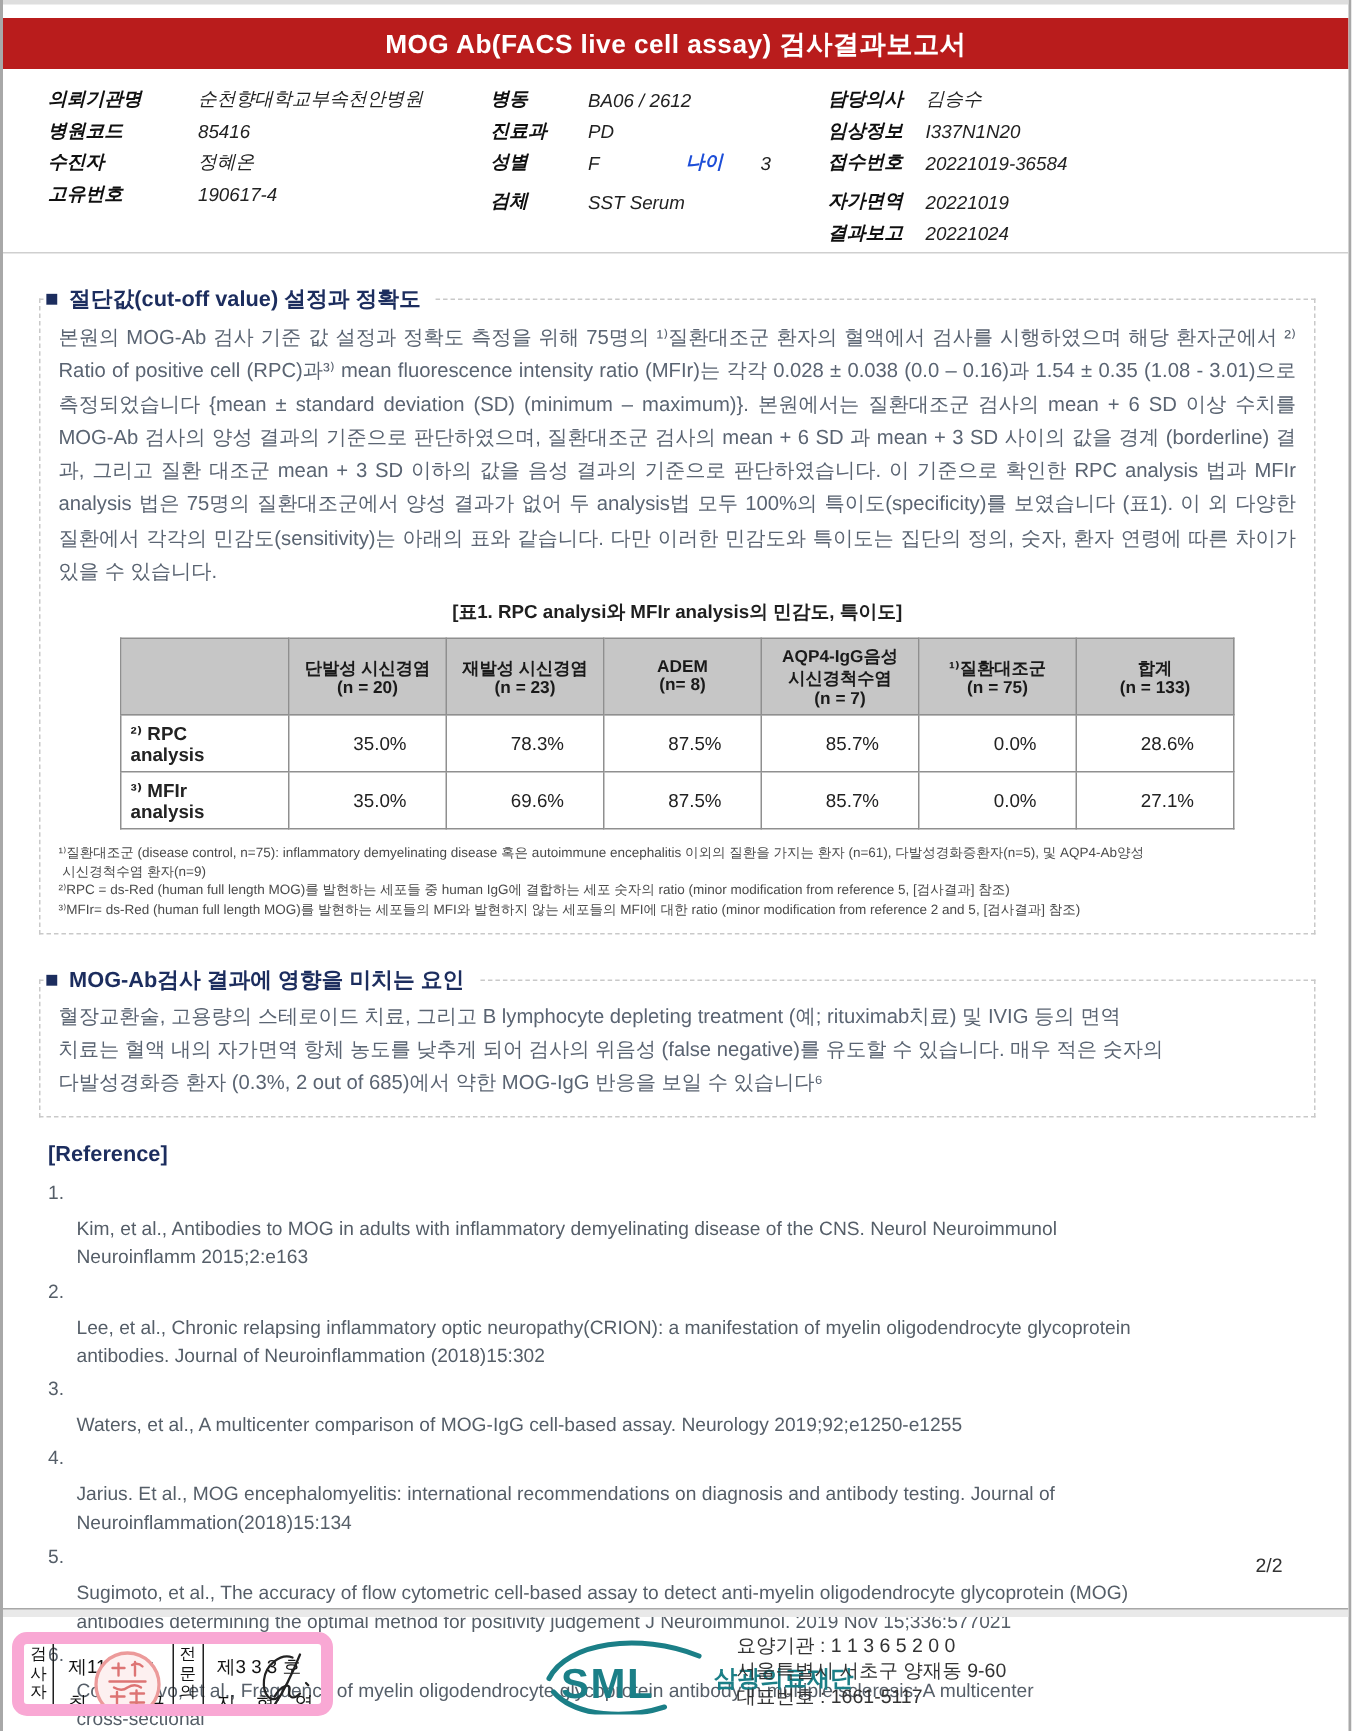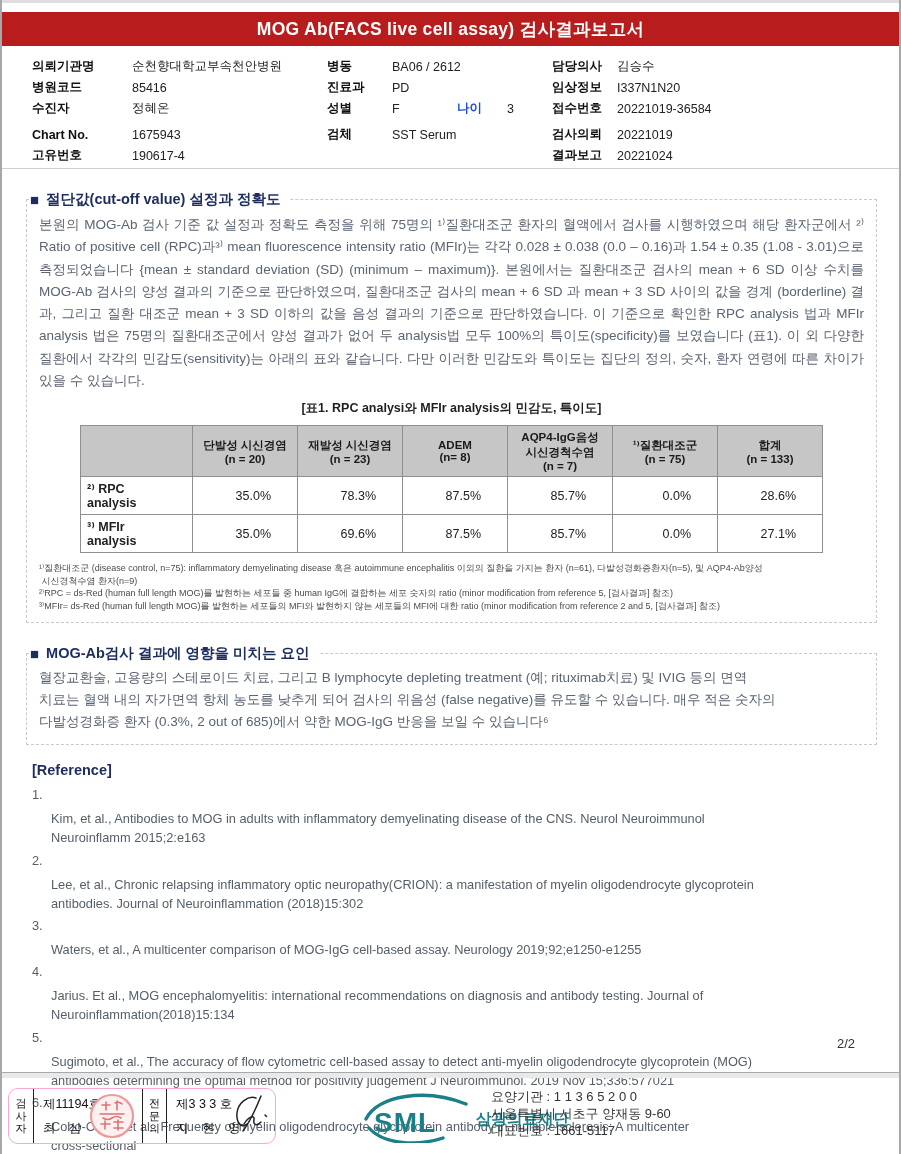--- a/index.html
+++ b/index.html
@@ -4,21 +4,21 @@
 <style>
   * { margin:0; padding:0; box-sizing:border-box; }
   body { background:#fff; font-family:"Liberation Sans","DejaVu Sans",sans-serif; }
   .page { position:relative; width:901px; height:1154px; background:#fff; overflow:hidden;
           border-left:2px solid #a8a8a8; border-right:2px solid #a8a8a8; }
   .top-strip { height:3px; background:#dedede; }
   .title-bar { margin-top:9px; height:34px; background:#b91c1c; color:#fff;
                display:flex; align-items:center; justify-content:center;
                font-size:17.5px; font-weight:bold; letter-spacing:.3px; }
   
-  .info { display:flex; padding:10px 0 0 30px; }
+  .info { display:flex; padding:10px 0 0 30px;font-style:italic; }
   .info-row { display:flex; height:21px; align-items:center; font-size:12.5px; }
   .info-row.gap { margin-top:5px; }
   .ilabel { font-weight:bold; color:#101010; }
   .ivalue { color:#222; }
   .col1 { width:295px; } .col1 .ilabel { width:100px; }
   .col2 { width:225px; } .col2 .ilabel { width:65px; }
   .col3 { flex:1; }      .col3 .ilabel { width:65px; }
   .gender-val { width:65px; color:#222; }
   .age-label { font-weight:bold; color:#1d4ed8; width:50px; }
   .divider { border-top:1px solid #cfcfcf; margin-top:2px; }
@@ -45,22 +45,22 @@
   .refs { margin:7px 28px 0 30px; }
   .ref { display:flex; font-size:12.8px; color:#555e68; line-height:1.5; margin-top:3px; }
   .ref-num { width:19px; flex:none; }
   .ref-text { white-space:pre-wrap;margin-top:24px; }
   .closing { margin:9px 0 0 30px; font-size:11.5px; color:#333; }
   .pagenum { position:absolute; right:44px; top:1036px; font-size:13px; color:#333; }
   
   .footer-divider { position:absolute; left:0; right:0; top:1072px; height:6px;
                     background:#e9e9e9; border-top:1px solid #a8a8a8; }
   .footer { position:absolute; left:0; right:0; top:1085px; height:66px; }
-  .stampbox { position:absolute; left:6px; top:3px; width:268px; height:56px;
-              border:1px solid #f9a8d4; border-radius:10px; display:flex; overflow:hidden; }
+  .stampbox { position:absolute; left:6px; top:3px; width:214px; height:56px;
+              border:8px solid #f9a8d4; border-radius:10px; display:flex; overflow:hidden; }
   .rolecell { width:24px; display:flex; align-items:center; justify-content:center; }
   .rolecell span { display:block; width:13px; word-break:break-all; font-size:11px;
                    line-height:1.15; color:#111; text-align:center; }
   .certcell { flex:1; position:relative; padding:7px 0 0 9px; border-left:1.5px solid #1f1f1f; }
   .certcell.first { border-left:1.5px solid #1f1f1f; }
   .rolecell.r2 { border-left:1.5px solid #1f1f1f; }
   .cert-no { font-size:12.5px; color:#111; }
   .cert-name { font-size:12.5px; color:#111; letter-spacing:5px; margin-top:7px; white-space:nowrap; }
   .seal { position:absolute; right:6px; top:3px; }
   .sig { position:absolute; right:2px; top:4px; }
@@ -84,24 +84,20 @@
         <span class="ivalue">순천향대학교부속천안병원</span>
       </div>
       <div class="info-row">
         <span class="ilabel">병원코드</span>
         <span class="ivalue">85416</span>
       </div>
       <div class="info-row">
         <span class="ilabel">수진자</span>
         <span class="ivalue">정혜온</span>
       </div>
-      <div class="info-row gap">
-        <span class="ilabel">Chart No.</span>
-        <span class="ivalue">1675943</span>
-      </div>
       <div class="info-row">
         <span class="ilabel">고유번호</span>
         <span class="ivalue">190617-4</span>
       </div>
     </div>
     <div class="col2">
       <div class="info-row">
         <span class="ilabel">병동</span>
         <span class="ivalue">BA06 / 2612</span>
       </div>
@@ -127,21 +123,21 @@
       </div>
       <div class="info-row">
         <span class="ilabel">임상정보</span>
         <span class="ivalue">I337N1N20</span>
       </div>
       <div class="info-row">
         <span class="ilabel">접수번호</span>
         <span class="ivalue">20221019-36584</span>
       </div>
       <div class="info-row gap">
-        <span class="ilabel">검사의뢰</span>
+        <span class="ilabel">자가면역</span>
         <span class="ivalue">20221019</span>
       </div>
       <div class="info-row">
         <span class="ilabel">결과보고</span>
         <span class="ivalue">20221024</span>
       </div>
     </div>
   </div>
   <div class="divider"></div>
 

